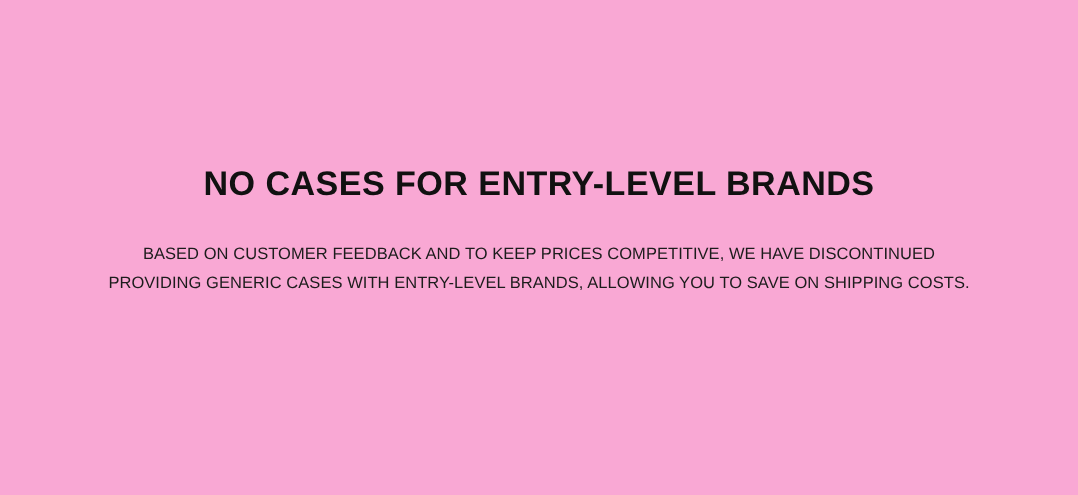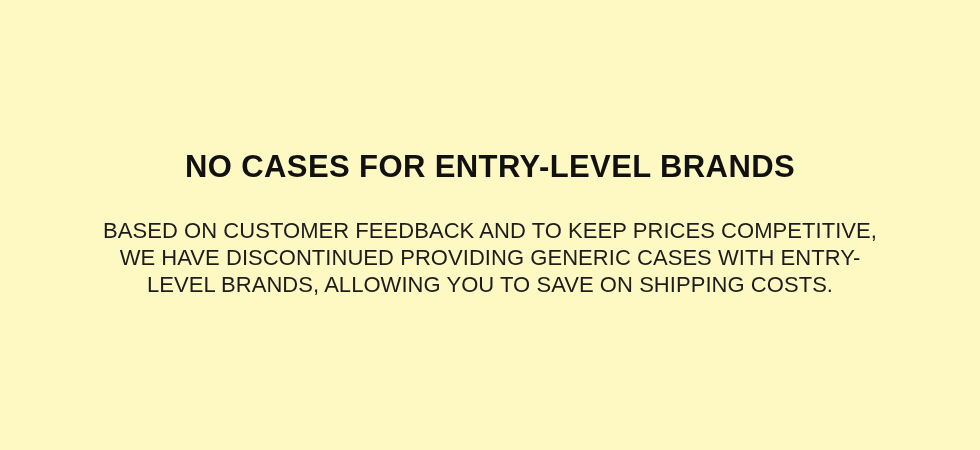--- a/index.html
+++ b/index.html
@@ -15,21 +15,21 @@
   }
 
   #announcement-section {
     width: 980px;
     height: 450px;
     box-sizing: border-box;
     display: flex;
     flex-direction: column;
     align-items: center;
     justify-content: flex-start;
-    background: #fef9c3;
+    background: #f9a8d4;
     padding-top: 150px;
   }
 
   #announcement-heading {
     margin: 0;
     font-family: "Liberation Sans", sans-serif;
     font-size: 31px;
     font-weight: 700;
     line-height: 34px;
     letter-spacing: 0.4px;
@@ -37,21 +37,21 @@
     text-align: center;
     text-transform: uppercase;
     -webkit-font-smoothing: antialiased;
     max-width: 900px;
   }
 
   #announcement-body {
     margin: 0;
     margin-top: 33px;
     font-family: "Liberation Sans", sans-serif;
-    font-size: 22px;
+    font-size: 15px;
     font-weight: 400;
     line-height: 27px;
     letter-spacing: 0.05px;
     color: #1c1c1c;
     text-align: center;
     text-transform: uppercase;
     width: 800px;
     -webkit-font-smoothing: antialiased;
   }
 </style>

